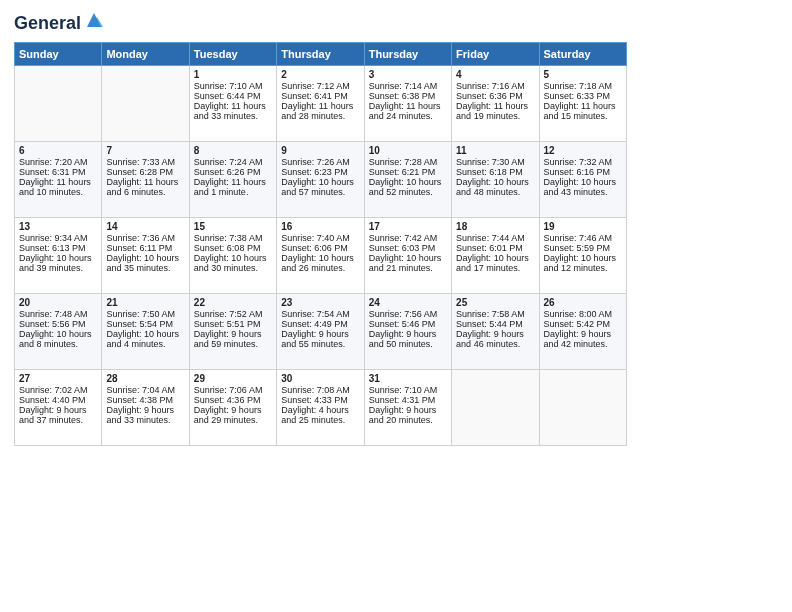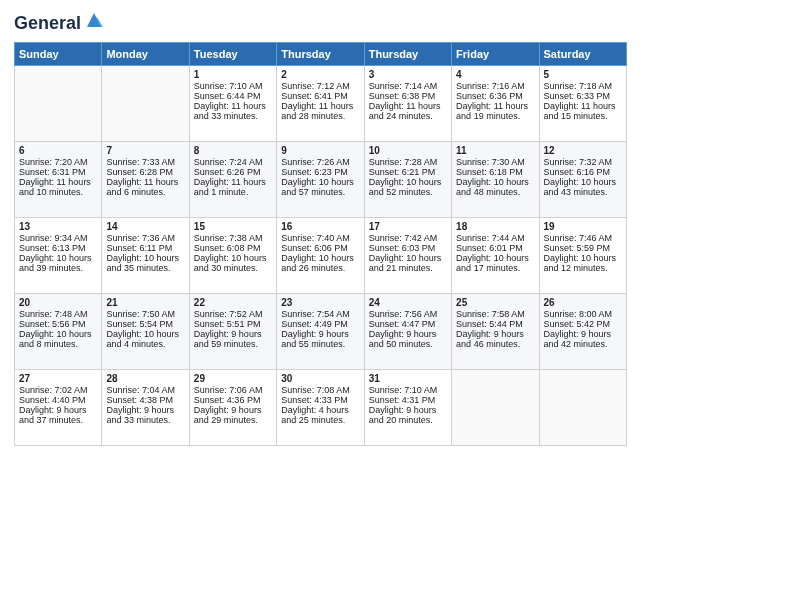--- a/index.html
+++ b/index.html
@@ -143,21 +143,21 @@
           <td><span class="day-num">16</span><span>Sunrise: 7:40 AM</span><br><span>Sunset: 6:06 PM</span><br><span>Daylight: 10 hours and 26 minutes.</span></td>
           <td><span class="day-num">17</span><span>Sunrise: 7:42 AM</span><br><span>Sunset: 6:03 PM</span><br><span>Daylight: 10 hours and 21 minutes.</span></td>
           <td><span class="day-num">18</span><span>Sunrise: 7:44 AM</span><br><span>Sunset: 6:01 PM</span><br><span>Daylight: 10 hours and 17 minutes.</span></td>
           <td><span class="day-num">19</span><span>Sunrise: 7:46 AM</span><br><span>Sunset: 5:59 PM</span><br><span>Daylight: 10 hours and 12 minutes.</span></td>
         </tr>
         <tr>
           <td><span class="day-num">20</span><span>Sunrise: 7:48 AM</span><br><span>Sunset: 5:56 PM</span><br><span>Daylight: 10 hours and 8 minutes.</span></td>
           <td><span class="day-num">21</span><span>Sunrise: 7:50 AM</span><br><span>Sunset: 5:54 PM</span><br><span>Daylight: 10 hours and 4 minutes.</span></td>
           <td><span class="day-num">22</span><span>Sunrise: 7:52 AM</span><br><span>Sunset: 5:51 PM</span><br><span>Daylight: 9 hours and 59 minutes.</span></td>
           <td><span class="day-num">23</span><span>Sunrise: 7:54 AM</span><br><span>Sunset: 4:49 PM</span><br><span>Daylight: 9 hours and 55 minutes.</span></td>
-          <td><span class="day-num">24</span><span>Sunrise: 7:56 AM</span><br><span>Sunset: 4:47 PM</span><br><span>Daylight: 9 hours and 50 minutes.</span></td>
+          <td><span class="day-num">24</span><span>Sunrise: 7:56 AM</span><br><span>Sunset: 5:46 PM</span><br><span>Daylight: 9 hours and 50 minutes.</span></td>
           <td><span class="day-num">25</span><span>Sunrise: 7:58 AM</span><br><span>Sunset: 5:44 PM</span><br><span>Daylight: 9 hours and 46 minutes.</span></td>
           <td><span class="day-num">26</span><span>Sunrise: 8:00 AM</span><br><span>Sunset: 5:42 PM</span><br><span>Daylight: 9 hours and 42 minutes.</span></td>
         </tr>
         <tr>
           <td><span class="day-num">27</span><span>Sunrise: 7:02 AM</span><br><span>Sunset: 4:40 PM</span><br><span>Daylight: 9 hours and 37 minutes.</span></td>
           <td><span class="day-num">28</span><span>Sunrise: 7:04 AM</span><br><span>Sunset: 4:38 PM</span><br><span>Daylight: 9 hours and 33 minutes.</span></td>
           <td><span class="day-num">29</span><span>Sunrise: 7:06 AM</span><br><span>Sunset: 4:36 PM</span><br><span>Daylight: 9 hours and 29 minutes.</span></td>
           <td><span class="day-num">30</span><span>Sunrise: 7:08 AM</span><br><span>Sunset: 4:33 PM</span><br><span>Daylight: 4 hours and 25 minutes.</span></td>
           <td><span class="day-num">31</span><span>Sunrise: 7:10 AM</span><br><span>Sunset: 4:31 PM</span><br><span>Daylight: 9 hours and 20 minutes.</span></td>
           <td class="empty"></td>

